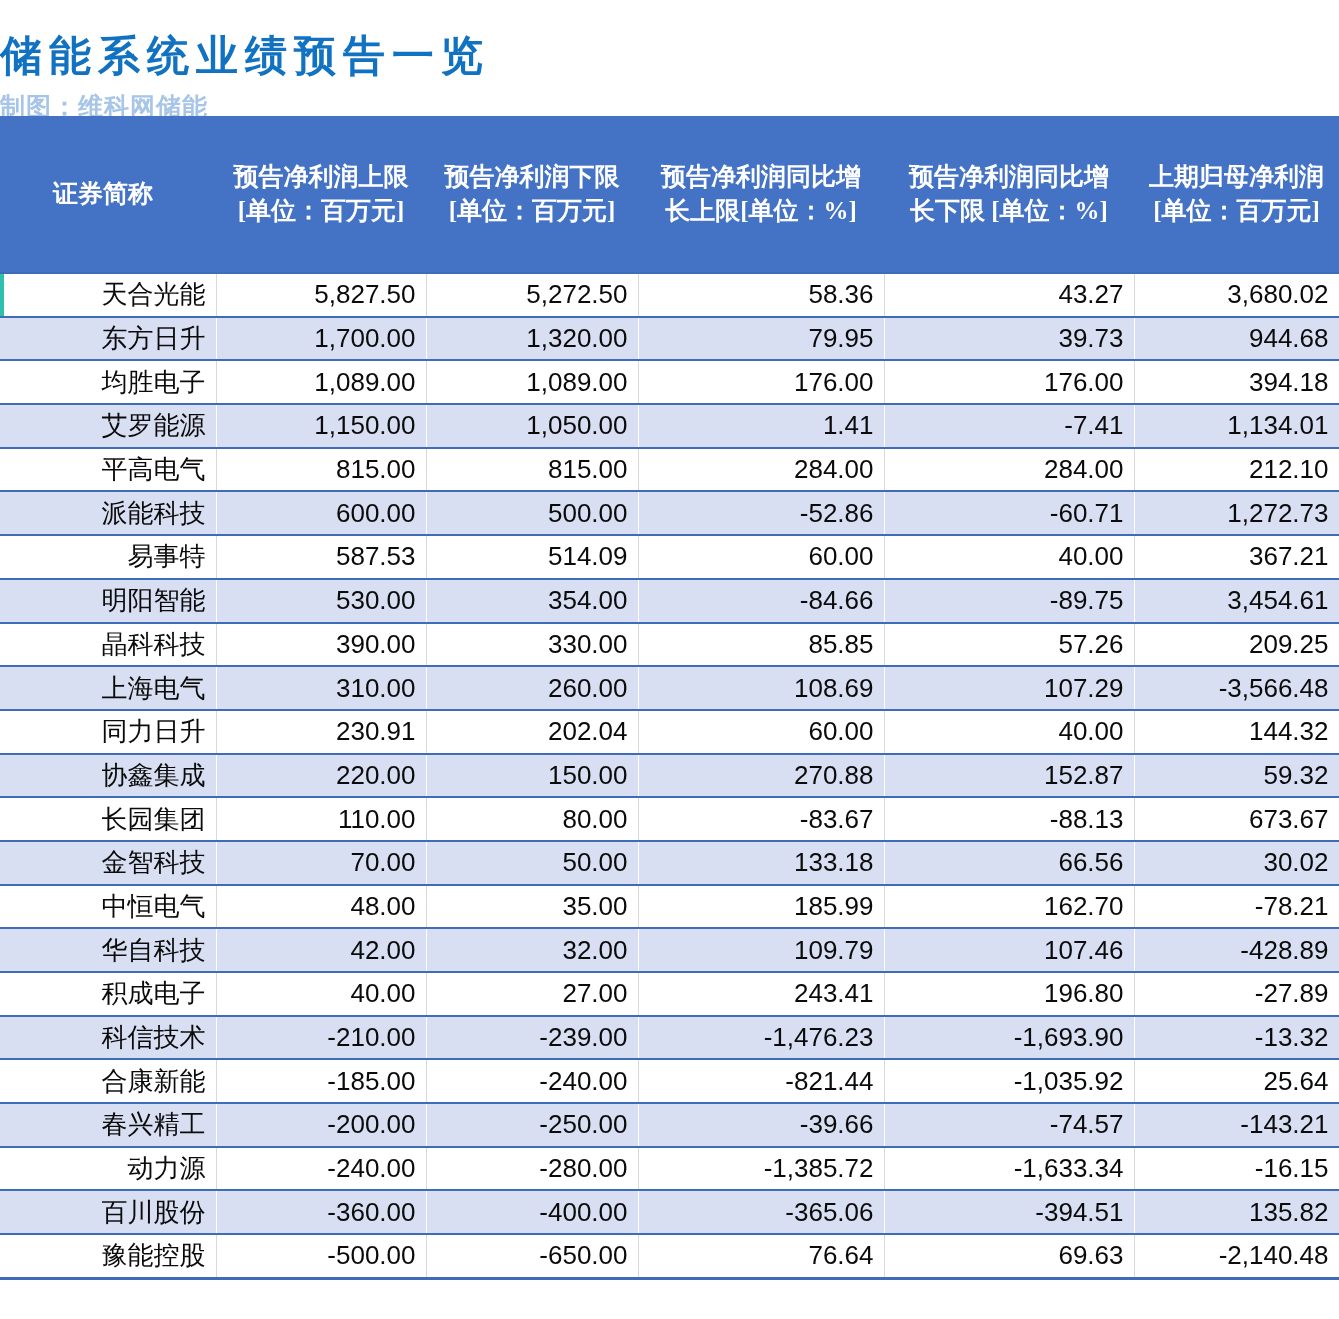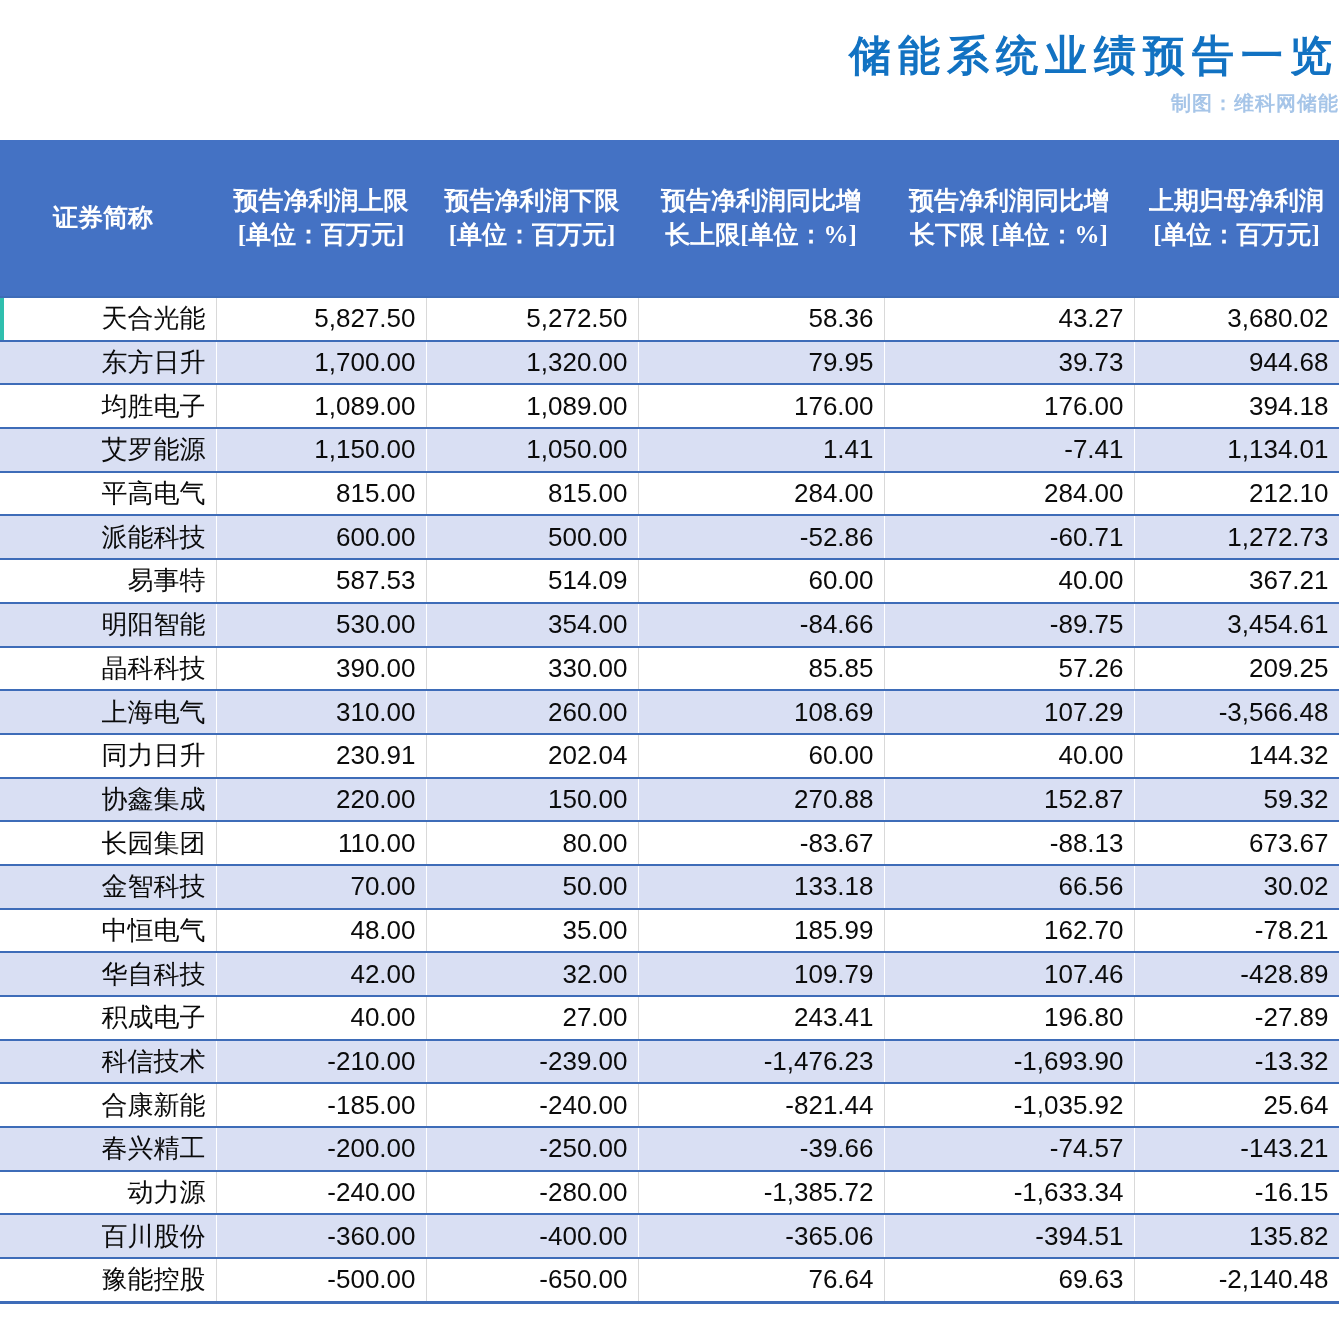--- a/index.html
+++ b/index.html
@@ -10,42 +10,41 @@
     height: 1319px;
     overflow: hidden;
     font-family: "Liberation Serif", serif;
   }
   .page {
     width: 1339px;
     height: 1319px;
     background: #ffffff;
   }
   .title-area {
-    height: 140px;
-    text-align: right;
+    height: 116px;
+    text-align: left;
     overflow: hidden;
   }
   .main-title {
     margin: 0;
     padding-top: 32px;
     font-size: 42px;
     line-height: 1.15;
     font-weight: bold;
     letter-spacing: 7px;
     color: var(--title-color, #1272C2);
     font-family: "Liberation Serif", serif;
   }
   .subtitle {
     margin-top: 10px;
-    font-size: 20px;
+    font-size: 25px;
     font-weight: bold;
     letter-spacing: 1px;
     color: var(--subtitle-color, #A6C5E8);
     font-family: Liberation Sans, sans-serif;
-    margin-left: 19px;
   }
   table.forecast {
     border-collapse: collapse;
     table-layout: fixed;
     width: 1339px;
   }
   col.c1 { width: 216px; }
   col.c2 { width: 210px; }
   col.c3 { width: 212px; }
   col.c4 { width: 246px; }

